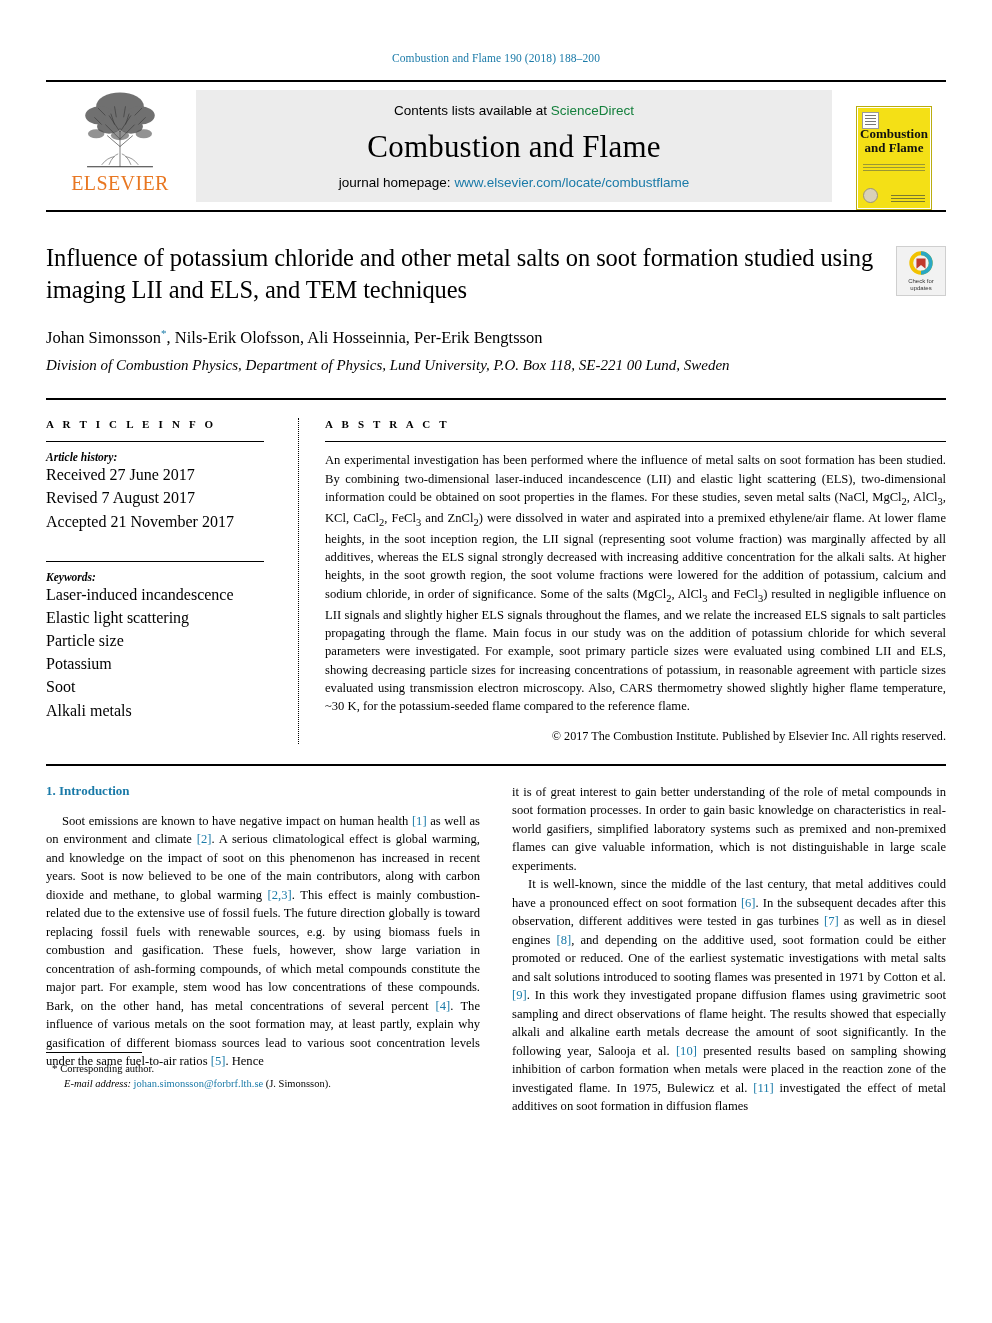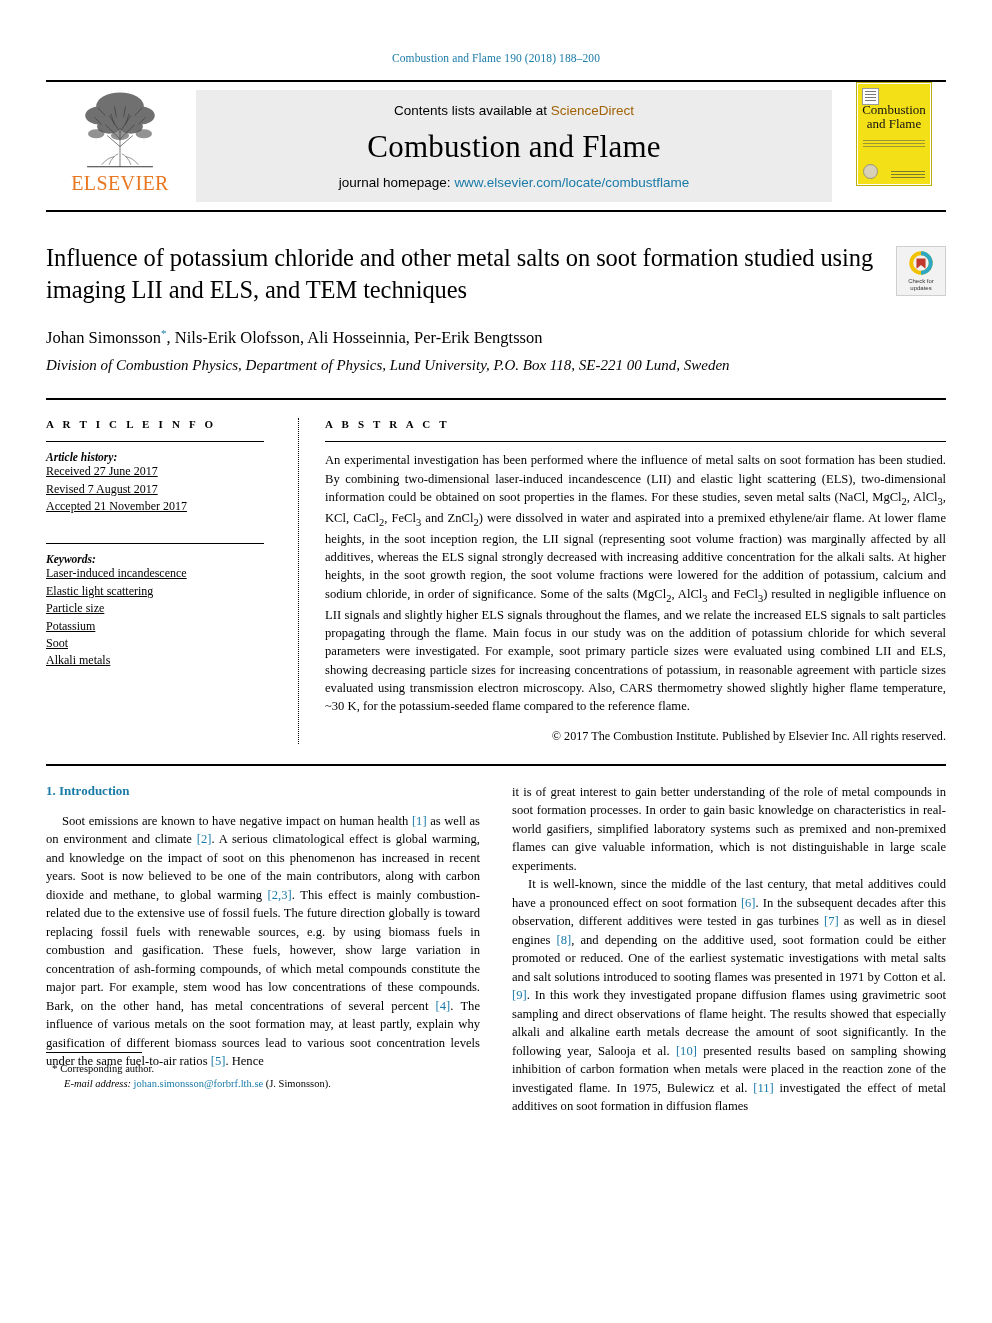--- a/index.html
+++ b/index.html
@@ -76,40 +76,41 @@
     align-items: center;
     justify-content: space-between;
     padding: 13px 0 12px 0;
     box-sizing: border-box;
   }
   .contents-line {
     font-size: 13.5px;
     font-family: "Liberation Sans", sans-serif;
   }
   .contents-line .sd {
-    color: #a16207;
+    color: #15803d;
   }
   .journal-title {
     font-size: 31px;
     font-family: "Liberation Serif", serif;
     letter-spacing: 0.2px;
   }
   .homepage-line {
     font-size: 13.5px;
     font-family: "Liberation Sans", sans-serif;
   }
   .homepage-line .url {
     color: #1a7aa8;
   }
   .cover-block {
     width: 104px;
     flex: 0 0 104px;
     display: flex;
-    align-items: flex-start;
+    align-items: flex-end;
     justify-content: center;
+    font-weight: bold;
   }
   .cover {
     width: 76px;
     height: 104px;
     background: #f4e016;
     border: 1px solid #b9ad10;
     position: relative;
     box-sizing: border-box;
     box-shadow: 0 0 0 1px #ffffff inset;
   }
@@ -250,23 +251,22 @@
   .thin-rule {
     border-top: 1.5px solid #000;
     margin: 11px 0 9px 0;
   }
   .info-sub {
     font-style: italic;
     font-size: 11.5px;
     font-weight: bold;
   }
   .info-line {
-    font-size: 12px;
+    font-size: 16px;
     line-height: 1.45;
-    text-decoration: underline;
   }
   .info-gap {
     height: 17px;
   }
   .abstract-text {
     font-size: 12.6px;
     line-height: 1.46;
     text-align: justify;
     margin-top: 0;
   }

